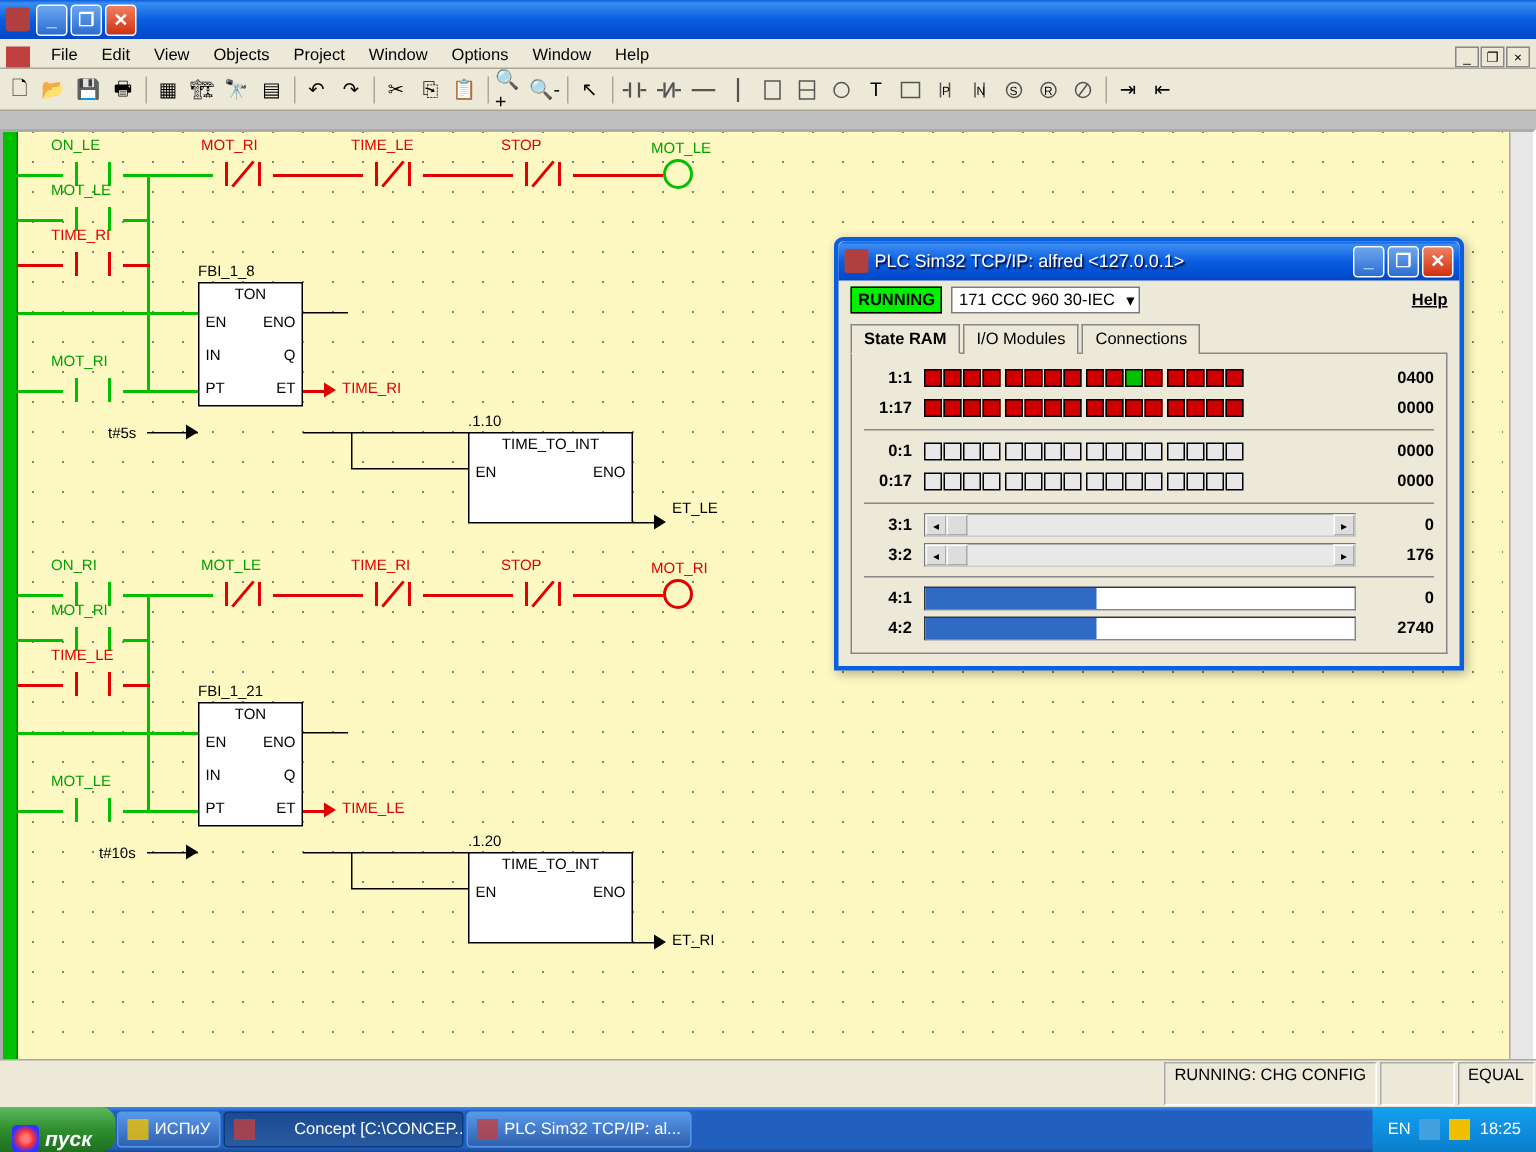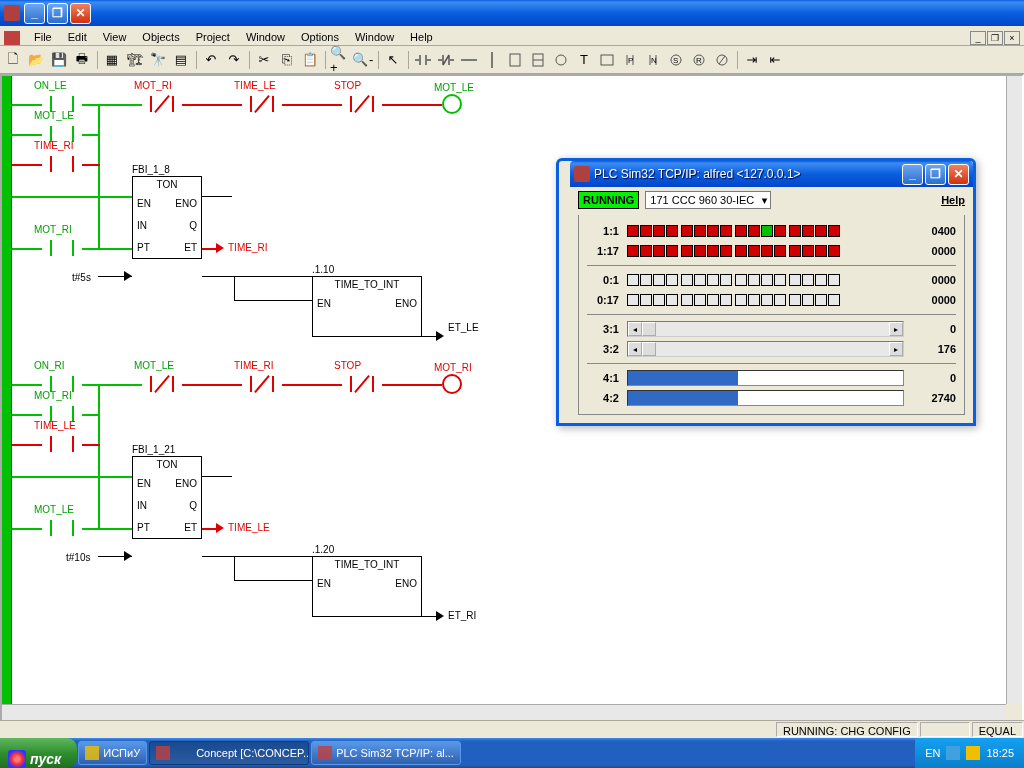--- a/index.html
+++ b/index.html
@@ -21,21 +21,21 @@
 .menubar .mdi-btn { width: 16px; height: 14px; background: #ece9d8; border: 1px solid #888; font-size: 9px; display: flex; align-items: center; justify-content: center; cursor: pointer; }
 
 
 .toolbar { height: 28px; background: #ece9d8; border-bottom: 1px solid #aca899; display: flex; align-items: center; padding: 1px 2px; gap: 1px; }
 .tool { width: 22px; height: 22px; border: 1px solid transparent; display: flex; align-items: center; justify-content: center; cursor: pointer; font-size: 13px; }
 .tool.sep { width: 6px; border: none; pointer-events: none; }
 .tool.sep::before { content: ""; width: 1px; height: 18px; background: #aca899; }
 .tool svg { width: 16px; height: 16px; }
 
 
-.canvas-wrap { position: relative; width: 100%; height: 648px; background: #ffffff; overflow: auto; border: 2px inset #fff; }
+.canvas-wrap { position: relative; width: 100%; height: 648px; background: #fef9c3; overflow: auto; border: 2px inset #fff; margin-top: 12px; }
 .canvas { position: relative; width: 1000px; height: 700px; }
 .dot-grid { position: absolute; inset: 0; background-image: radial-gradient(#808080 0.6px, transparent 0.6px); background-size: 20px 20px; background-position: 10px 10px; }
 .leftrail { position: absolute; left: 0; top: 0; width: 10px; height: 100%; background: #00c000; border-right: 1px solid #008000; }
 .wire { position: absolute; height: 2px; background: #00c000; }
 .wire.red { background: #e00000; }
 .vwire { position: absolute; width: 2px; background: #00c000; }
 .contact { position: absolute; width: 40px; height: 20px; }
 .contact .lbl { position: absolute; top: -14px; left: -8px; color: #e00000; font-size: 10px; white-space: nowrap; }
 .contact .lbl.green { color: #00a000; }
 .contact::before, .contact::after { content: ""; position: absolute; top: 2px; width: 2px; height: 16px; background: #00c000; }
@@ -49,36 +49,36 @@
 .coil.green .lbl { color: #00a000; }
 
 .fblock { position: absolute; background: #fff; border: 1px solid #000; font-size: 10px; }
 .fblock .row { display: flex; justify-content: space-between; padding: 2px 4px; height: 22px; align-items: center; }
 .fblock .title { text-align: center; padding: 2px; font-size: 10px; }
 .arrow { position: absolute; width: 0; height: 0; border-top: 5px solid transparent; border-bottom: 5px solid transparent; border-left: 8px solid #e00000; }
 .arrow.out { border-left-color: #000; }
 .txt { position: absolute; font-size: 10px; color: #000; }
 
 
-.statusbar { position: absolute; bottom: 30px; left: 0; right: 0; height: 18px; background: #ece9d8; border-top: 1px solid #aca899; display: flex; font-size: 11px; }
+.statusbar { position: absolute; bottom: 30px; left: 0; right: 0; height: 32px; background: #ece9d8; border-top: 1px solid #aca899; display: flex; font-size: 11px; }
 .statusbar .cell { border: 1px inset #fff; padding: 2px 6px; margin: 1px; }
 .statusbar .spacer { flex: 1; }
 
 
 .taskbar { position: absolute; bottom: 0; left: 0; right: 0; height: 30px; background: linear-gradient(to bottom, #3c8cf0, #2260c0 10%, #2260c0 90%, #1a4a90); display: flex; align-items: center; }
 .startbtn { height: 30px; padding: 12px 16px 0 8px; background: linear-gradient(to bottom, #5fb85f, #2f8f2f 50%, #1f6f1f); color: #fff; font-weight: bold; font-size: 14px; font-style: italic; display: flex; align-items: center; gap: 4px; border-radius: 0 10px 10px 0; cursor: pointer; }
 .startbtn::before { content: ""; width: 18px; height: 18px; background: radial-gradient(#f77 20%, #f33 40%, #33f 70%); border-radius: 3px; }
 .taskbtn { height: 24px; margin: 0 1px; padding: 0 6px; background: linear-gradient(to bottom, #5898e8, #3060b0); color: #fff; font-size: 11px; display: flex; align-items: center; gap: 4px; border-radius: 3px; border: 1px solid #5898e8; cursor: pointer; max-width: 160px; overflow: hidden; white-space: nowrap; }
 .taskbtn.active { background: linear-gradient(to bottom, #1a4a90, #2a5aa0); border-color: #0a3a80; gap: 26px; }
 .taskbtn .ti { width: 14px; height: 14px; background: #fff; opacity: 0.8; flex: 0 0 14px; }
 .systray { margin-left: auto; height: 30px; background: linear-gradient(to bottom, #14a0f0, #0f8fe0 50%, #0a7ec8); display: flex; align-items: center; padding: 0 10px; color: #fff; font-size: 11px; gap: 6px; }
 .systray .ti { width: 14px; height: 14px; }
 
 
-.plcwin { position: absolute; width: 420px; background: #ece9d8; border: 3px solid #0a5ee0; border-radius: 6px 6px 0 0; box-shadow: 2px 2px 8px rgba(0,0,0,0.3); padding-left: 11px; }
+.plcwin { position: absolute; width: 420px; background: #ece9d8; border: 3px solid #0a5ee0; border-radius: 6px 6px 0 0; box-shadow: 2px 2px 8px rgba(0,0,0,0.3); }
 .plcwin .titlebar { border-radius: 4px 4px 0 0; height: 26px; }
 .plc-body { padding: 4px 8px 8px 8px; font-size: 11px; }
 .plc-top { display: flex; align-items: center; gap: 6px; margin-bottom: 6px; }
 .plc-running { border: 1px solid #000; background: #00f000; padding: 2px 4px; font-weight: bold; font-size: 11px; }
 .plc-select { border: 1px solid #7a7a7a; background: #fff; padding: 2px 16px 2px 4px; font-size: 11px; position: relative; }
 .plc-select::after { content: "▾"; position: absolute; right: 3px; }
 .plc-help { margin-left: auto; text-decoration: underline; font-weight: bold; cursor: pointer; }
 .plc-tabs { display: flex; border-bottom: 1px solid #888; }
 .plc-tab { padding: 3px 8px; border: 1px solid #888; border-bottom: none; background: #ece9d8; margin-right: 2px; position: relative; top: 1px; font-size: 11px; cursor: pointer; }
 .plc-tab.active { background: #ece9d8; font-weight: bold; border-bottom: 1px solid #ece9d8; }
@@ -433,20 +433,25 @@
       <div class="winbtn">❐</div>
       <div class="winbtn close">✕</div>
     </div>
   </div>
   <div class="plc-body">
     <div class="plc-top">
       <div class="plc-running">RUNNING</div>
       <div class="plc-select">171 CCC 960 30-IEC</div>
       <div class="plc-help">Help</div>
     </div>
+    <div class="plc-tabs">
+      <div class="plc-tab active">State RAM</div>
+      <div class="plc-tab">I/O Modules</div>
+      <div class="plc-tab">Connections</div>
+    </div>
     <div class="plc-panel">
       <div class="reg-row">
         <div class="reg-label">1:1</div>
         <div class="bits" id="bits-r11">
             <div class="bitgroup">
               <div class="bit on"></div>
               <div class="bit on"></div>
               <div class="bit on"></div>
               <div class="bit on"></div>
             </div>

